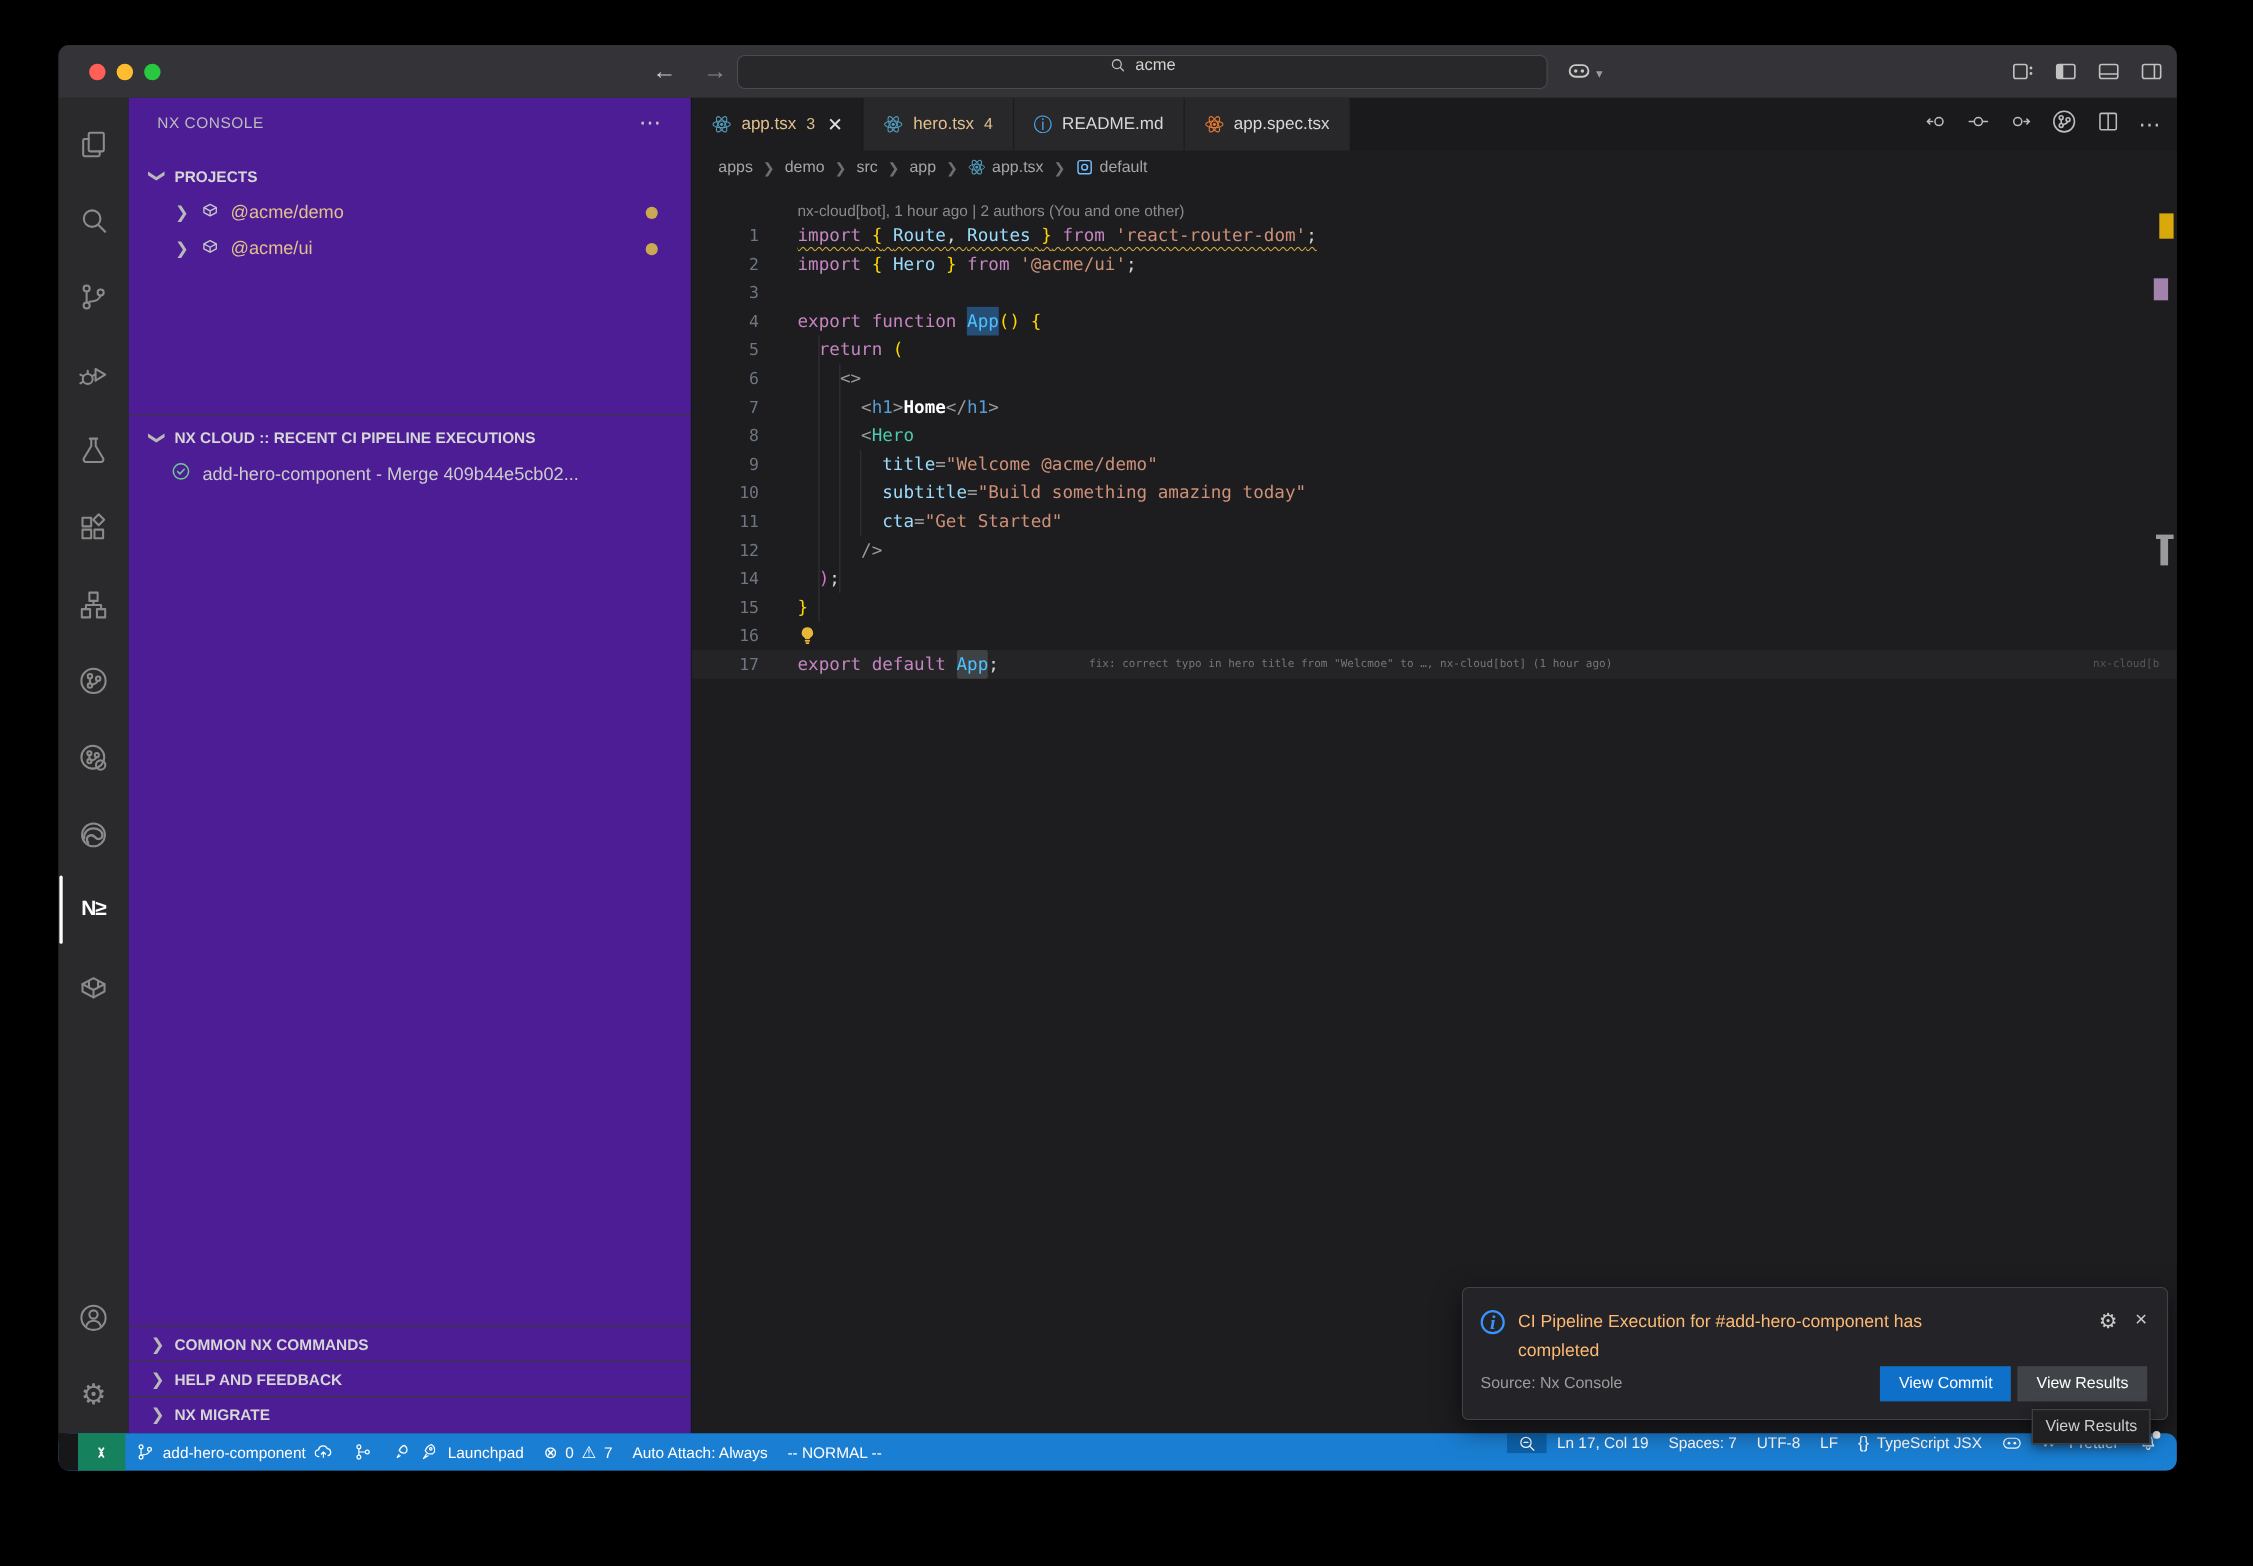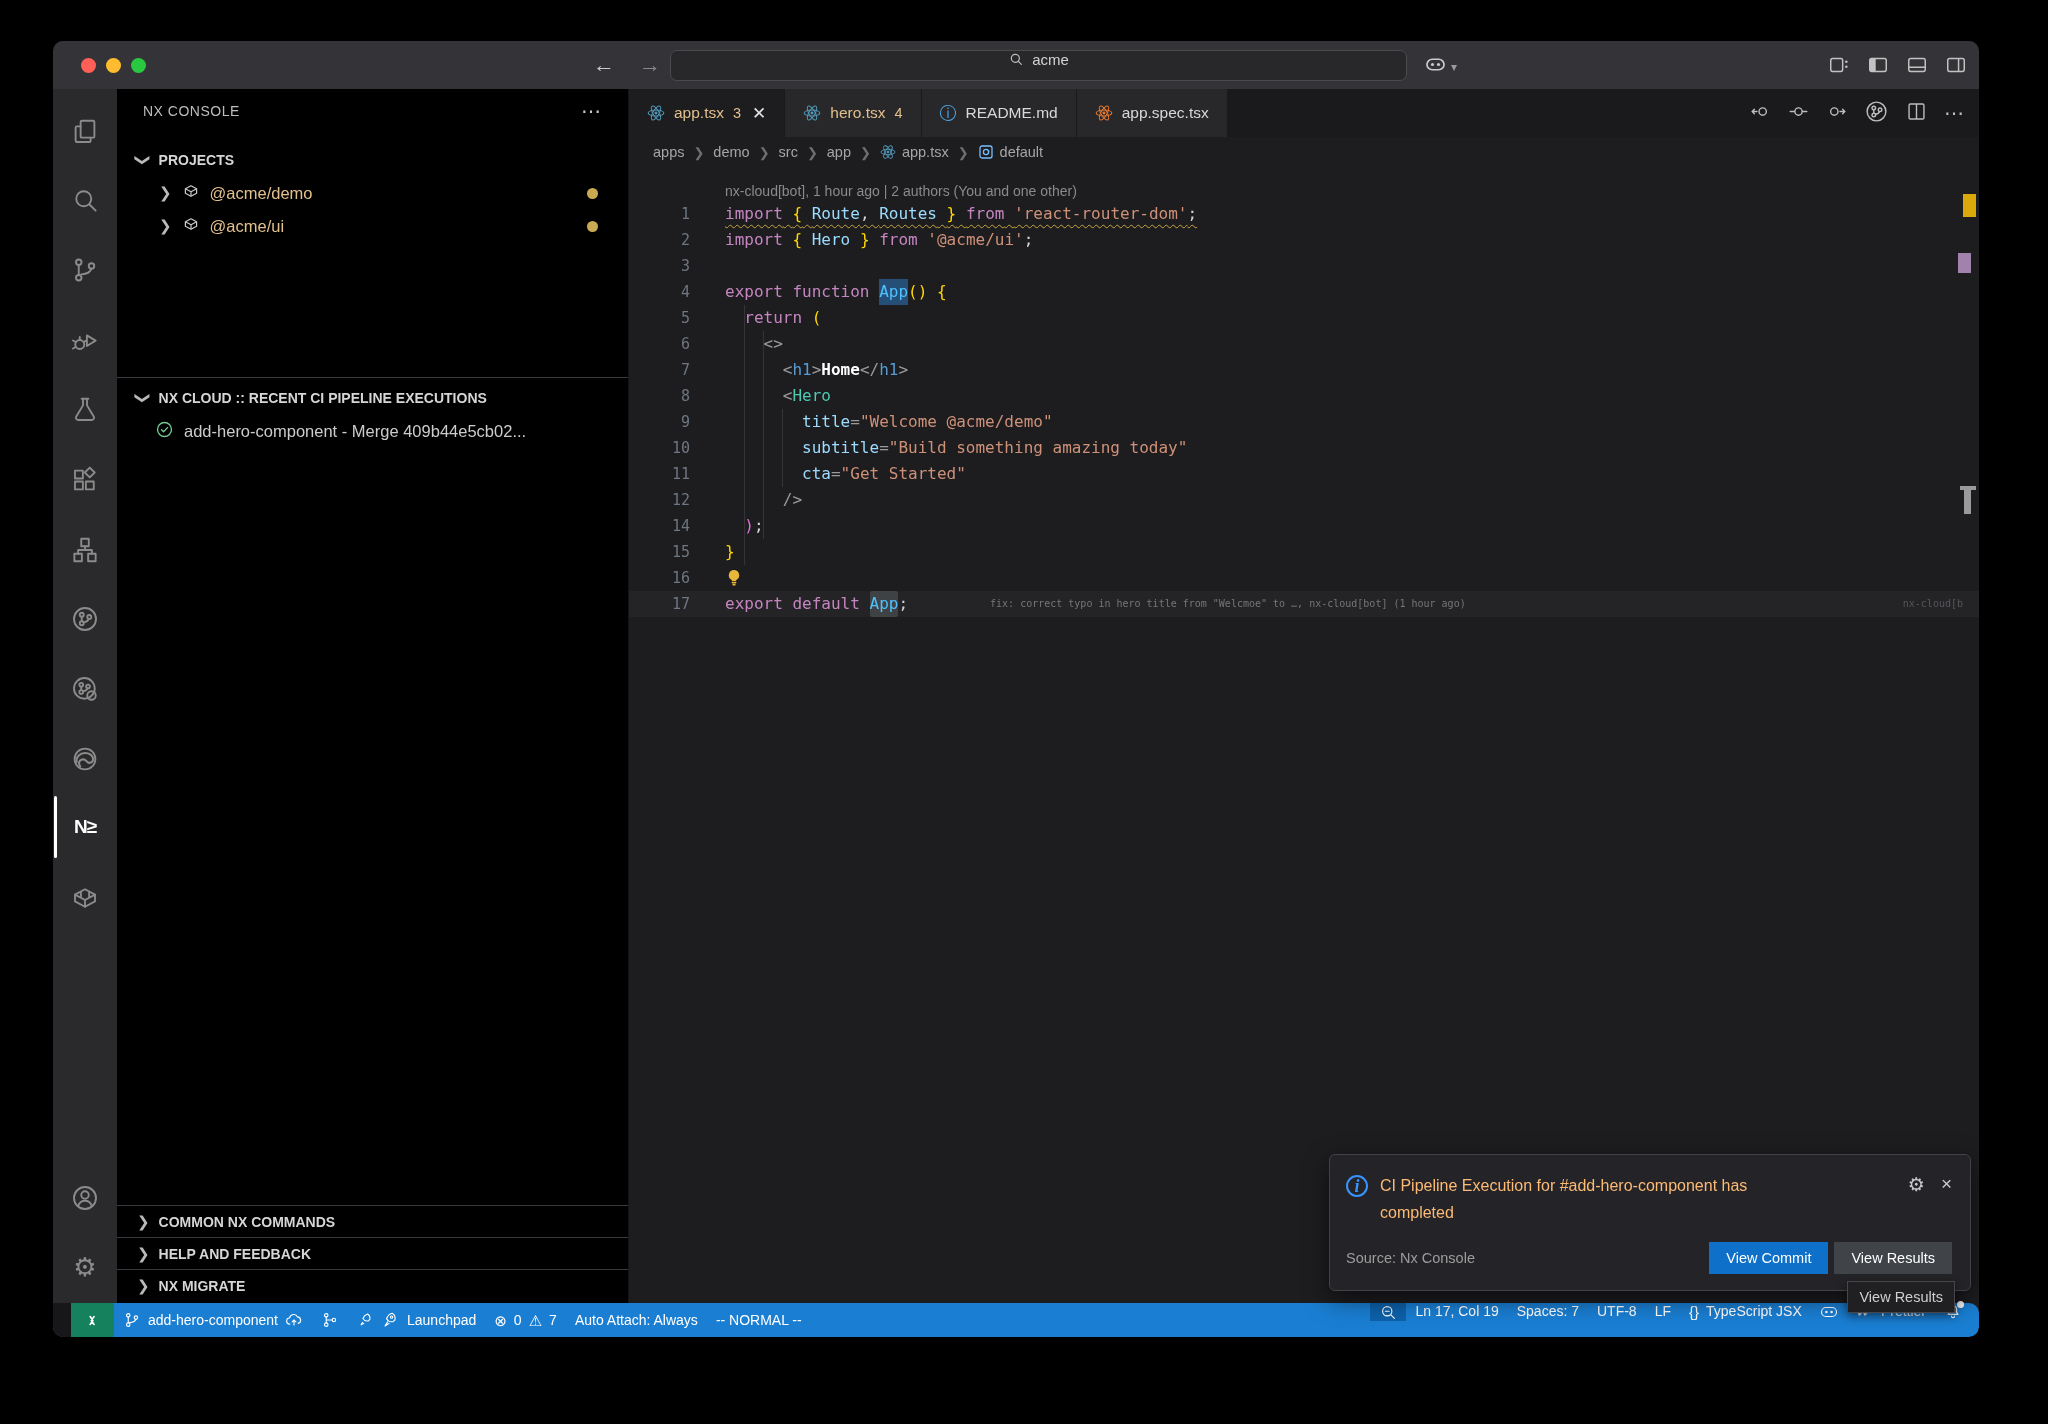--- a/index.html
+++ b/index.html
@@ -29,21 +29,21 @@
   .main { flex:1; display:flex; min-height:0; }
   .activitybar { width:64px; background:#2a2a2c; position:relative; flex:0 0 64px; }
   .ab-icon { position:absolute; left:16px; width:32px; height:32px; display:flex; align-items:center;
     justify-content:center; color:#8b8b8b; }
   .ab-icon.active { color:#ffffff; }
   .ab-active-bar { position:absolute; left:1px; width:3px; height:62px; background:#ffffff; border-radius:2px; }
   .nx-logo { font-weight:800; font-size:19px; letter-spacing:-1px; }
   .gear-glyph { font-size:26px; line-height:1; }
 
   
-  .sidebar { width:512px; flex:0 0 512px; background:#000000; border-right:1px solid #151517;
+  .sidebar { width:512px; flex:0 0 512px; background:#4c1d95; border-right:1px solid #151517;
     position:relative; color:#cccccc; }
   .sb-title { position:absolute; top:0; left:0; right:0; height:44px; display:flex; align-items:center;
     padding:0 26px 0 26px; color:#bdbdbd; font-size:14px; letter-spacing:.5px; justify-content:space-between; }
   .sb-more { color:#c9c9c9; font-size:20px; letter-spacing:1px; }
   .sb-sect-header { position:absolute; left:0; right:0; height:30px; display:flex; align-items:center;
     gap:9px; padding-left:20px; font-weight:700; font-size:14px; color:#d6d6d6; }
   .chev { display:inline-block; font-size:15px; color:#b9b9b9; font-weight:400; }
   .chev.down { transform:rotate(90deg); }
   .sb-row { position:absolute; left:0; right:0; height:32px; display:flex; align-items:center; gap:10px;
     padding-left:42px; font-size:16.5px; }
@@ -107,21 +107,21 @@
   .toast { position:absolute; right:8px; bottom:46px; width:642px; background:#242428;
     border:1px solid #424247; border-radius:6px; box-shadow:0 8px 24px rgba(0,0,0,.55);
     padding:18px 18px 16px 16px; z-index:6; }
   .toast-row1 { display:flex; gap:12px; }
   .toast-msg { width:440px; color:#fdba74; font-size:16px; line-height:1.65; }
   .toast-icons { margin-left:auto; display:flex; gap:16px; color:#c9c9c9; align-items:flex-start; }
   .toast-gear { font-size:19px; } .toast-close { font-size:19px; }
   .info-badge { color:#3794ff; font-weight:700; font-size:18px; border:2px solid #3794ff; width:22px;
     height:22px; border-radius:50%; display:flex; align-items:center; justify-content:center;
     font-family:"Liberation Serif", serif; font-style:italic; flex:0 0 22px; margin-top:2px; }
-  .toast-row2 { display:flex; align-items:center; margin-top:16px; }
+  .toast-row2 { display:flex; align-items:center; }
   .toast-src { color:#9d9d9d; font-size:14.5px; }
   .toast-btns { margin-left:auto; display:flex; gap:6px; }
   .btn { font-size:14.5px; padding:8px 17px; color:#fff; border:none; }
   .btn.primary { background:#0e70c8; }
   .btn.secondary { background:#404449; }
   .hover-tooltip { position:absolute; right:24px; top:1240px; z-index:10; background:#202023;
     border:1px solid #47474b; color:#cfcfcf; font-size:14.5px; padding:7px 11px;
     box-shadow:0 3px 10px rgba(0,0,0,.5); }
 </style>
 </head>

